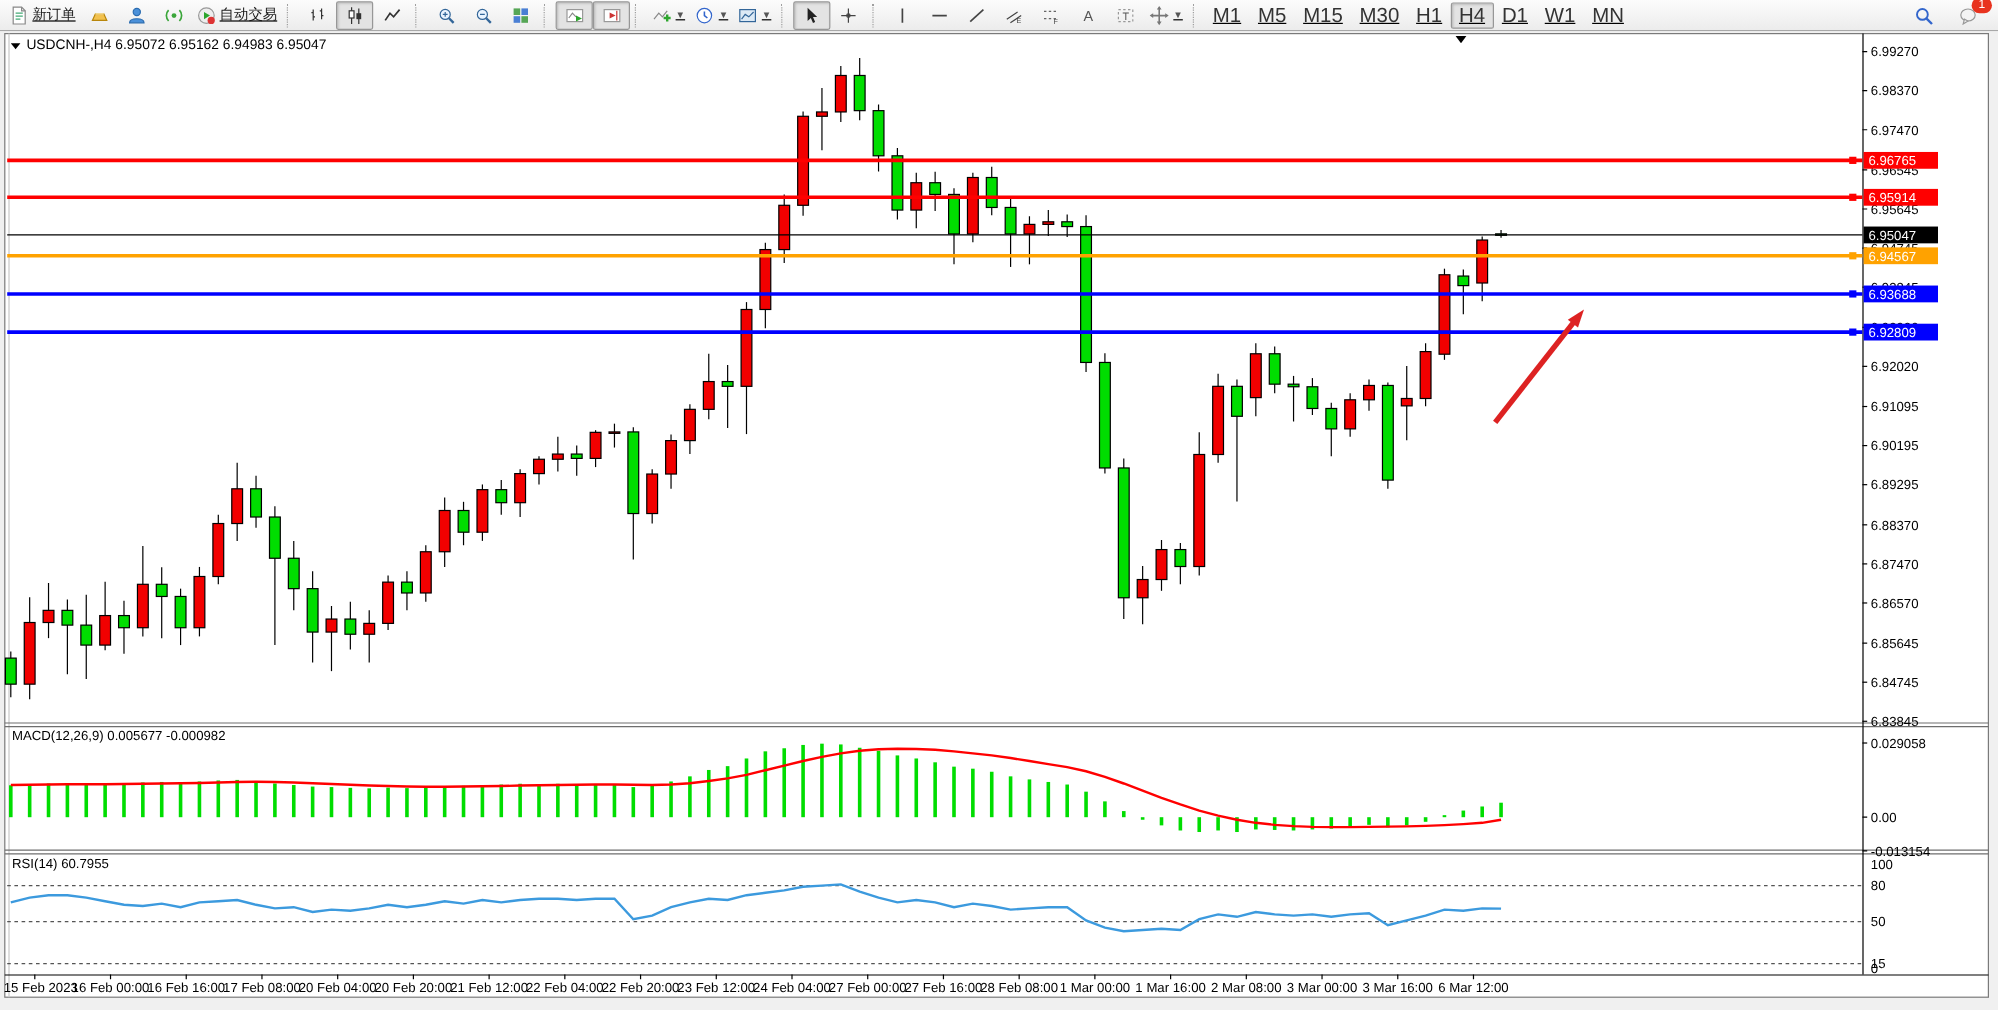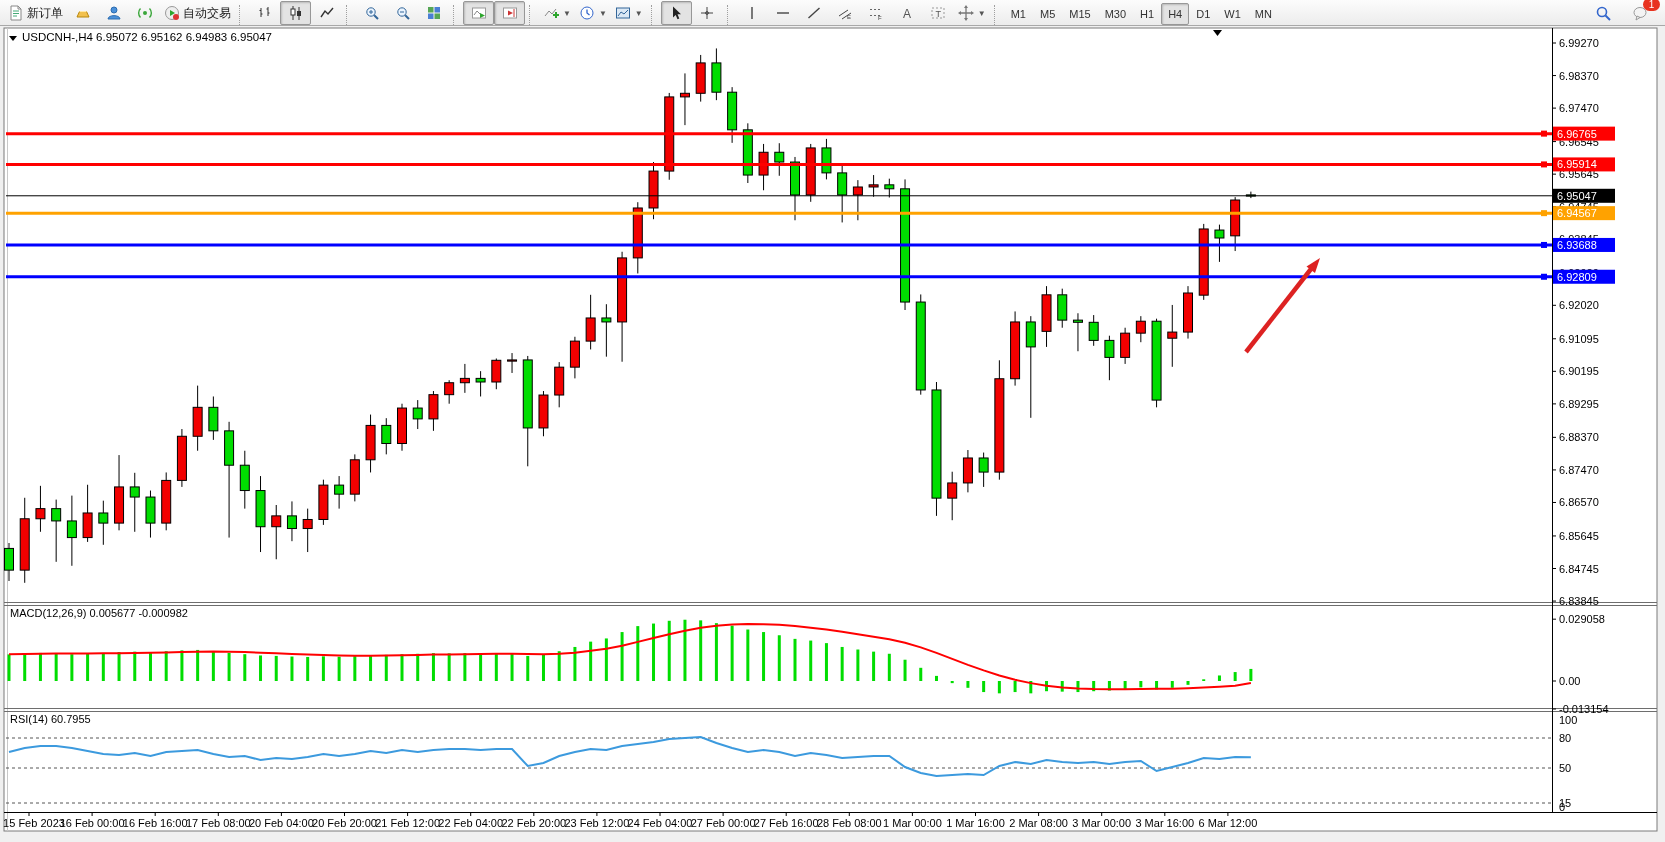--- a/index.html
+++ b/index.html
@@ -1,28 +1,28 @@
 <!DOCTYPE html>
 <html><head>
 <meta charset="utf-8">
 <style>
   html,body{margin:0;padding:0;width:1665px;height:842px;overflow:hidden;
     background:#f0f0f0;font-family:"Liberation Sans",sans-serif;}
   
   #toolbar{position:absolute;top:0;left:0;width:1665px;height:26px;box-sizing:border-box;
     background:linear-gradient(#fcfcfc,#ececec);border-bottom:1px solid #a8a8a8;
-    display:flex;align-items:flex-end;padding:0 4px;}
+    display:flex;align-items:center;padding:0 4px;text-decoration:underline;}
   .tbtn{height:22px;min-width:23px;display:flex;align-items:center;justify-content:center;
     gap:3px;padding:0 3px;border:1px solid transparent;border-radius:2px;
     font-size:12px;color:#1a1a1a;white-space:nowrap;cursor:default;}
   .tbtn.pressed{border:1px solid #979797;background:#e3e3e3;
     box-shadow:inset 1px 1px 2px rgba(0,0,0,.18);}
   .tbtn .caret{font-size:8px;color:#555;margin-left:1px;}
   .tsep{width:6px;height:20px;border-left:1px dotted #9f9f9f;margin:0 3px 0 4px;}
-  .tf-btn{height:20px;padding:0 6px;font-size:11px;color:#333;display:flex;align-items:center;
+  .tf-btn{height:20px;padding:0 6px;font-size:17px;color:#333;display:flex;align-items:center;
     border:1px solid transparent;border-radius:2px;}
   .tf-btn.pressed{border:1px solid #979797;background:#e3e3e3;
     box-shadow:inset 1px 1px 2px rgba(0,0,0,.18);}
   #tb-right{margin-left:auto;display:flex;align-items:center;gap:6px;padding-right:6px;}
   .badge{position:absolute;top:-4px;right:-6px;background:#e8331f;color:#fff;font-size:10px;
     line-height:13px;min-width:13px;text-align:center;border-radius:8px;padding:0 2px;}
   .iconwrap{position:relative;display:flex;align-items:center;}
   
   #chart{position:absolute;top:26px;left:0;}
   text{font-family:"Liberation Sans",sans-serif;}

